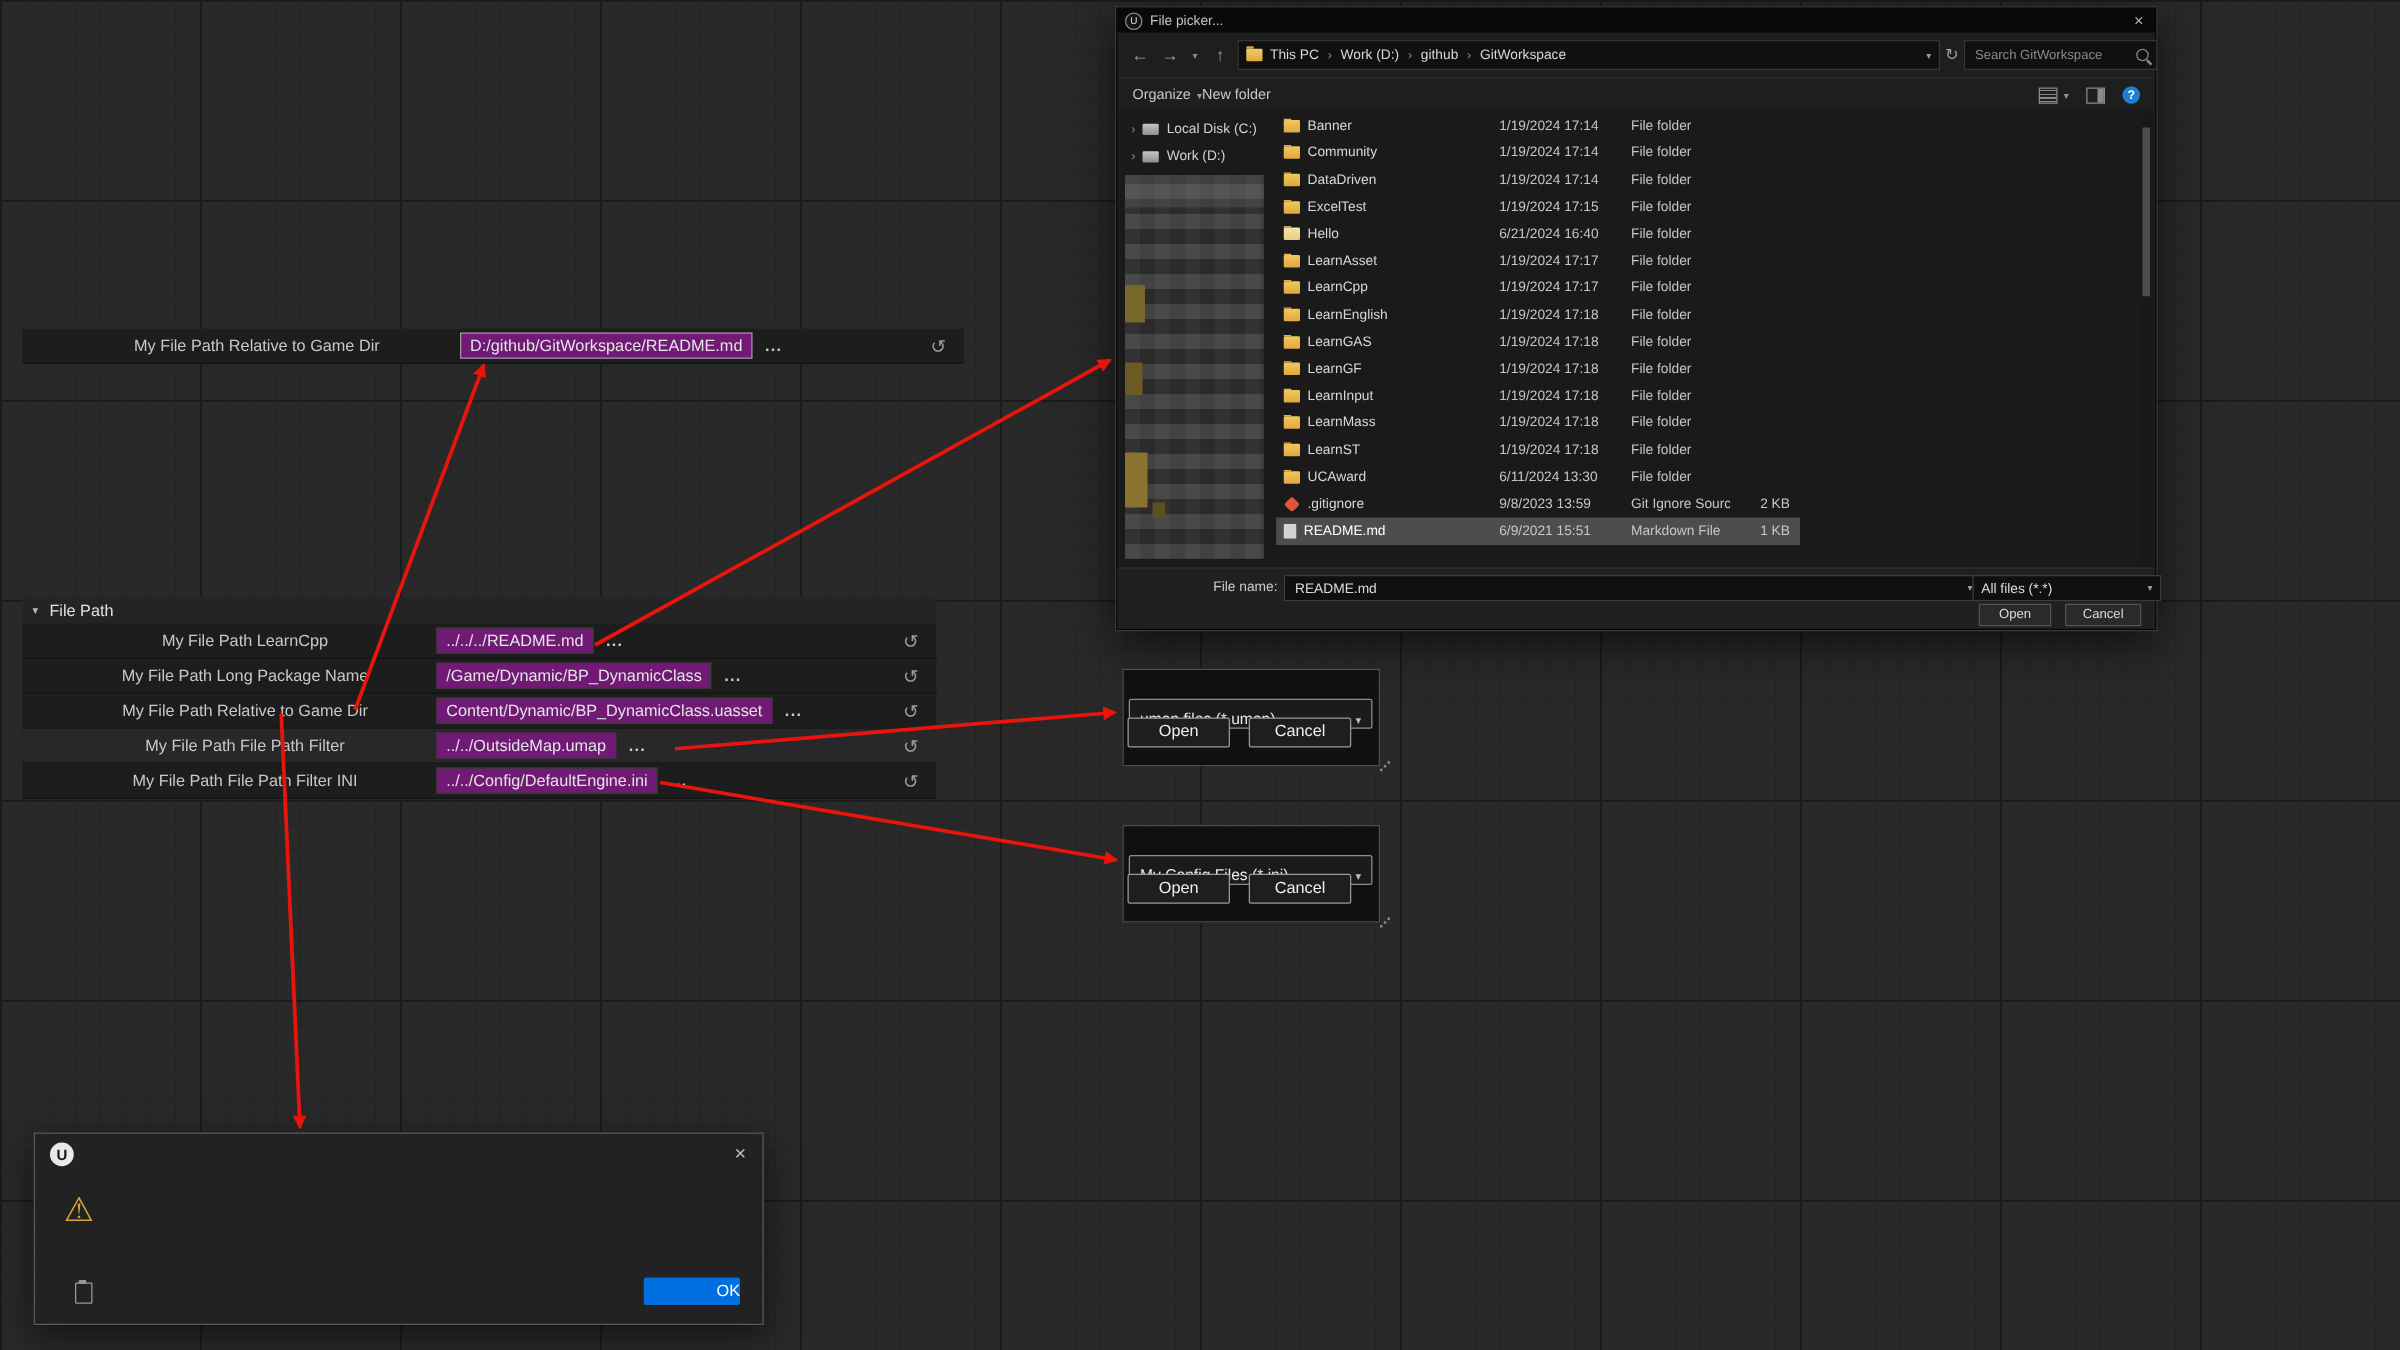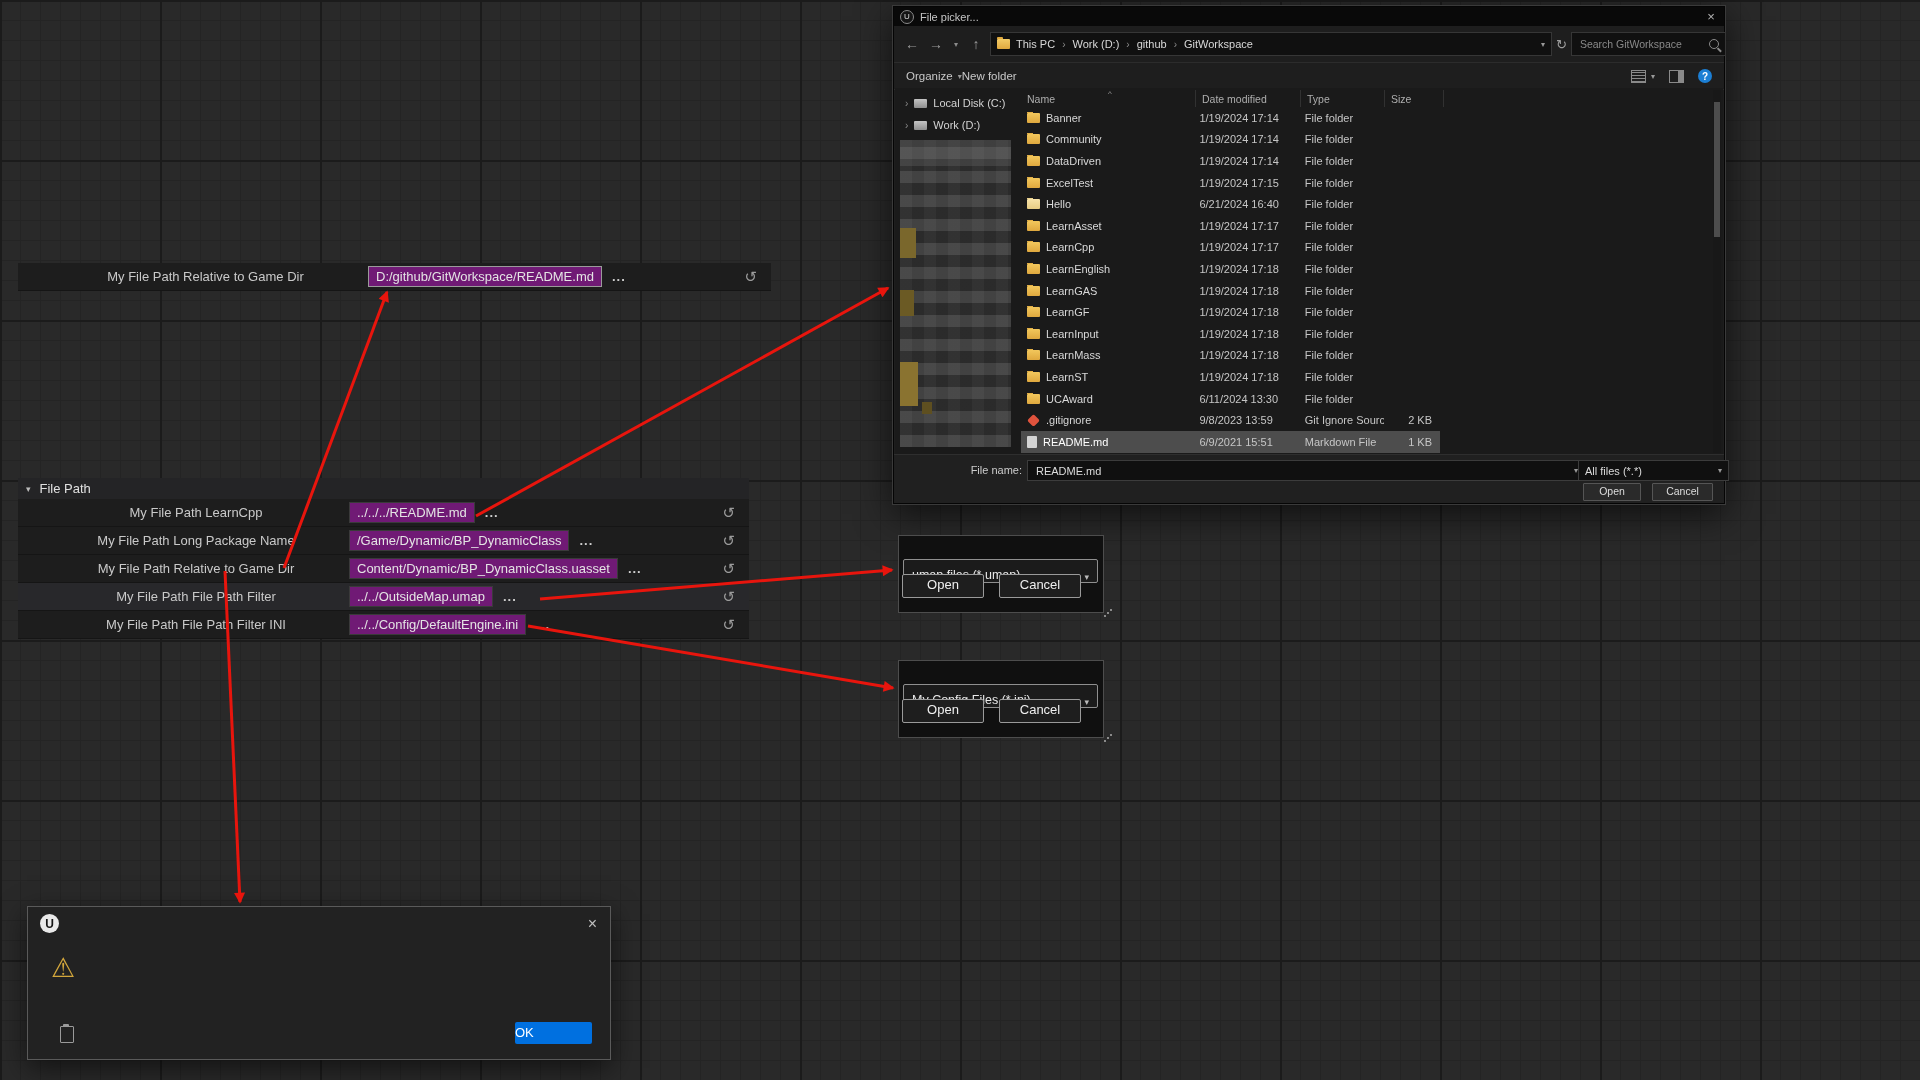--- a/index.html
+++ b/index.html
@@ -151,21 +151,21 @@
   .msg-title-text { flex:1; text-align:center; color:#cfcfcf; font-size:14px; }
   .msg-close { position:absolute; right:13px; color:#c0c0c0; font-size:16px; }
   .msg-warning { position:absolute; left:23px; top:48px; font-size:27px; color:#d3a73c; line-height:1; }
   .msg-text { position:absolute; left:60px; top:44px; width:505px; font-size:13.5px; color:#dadada;
     line-height:1.5; }
   .msg-copy { position:absolute; left:32px; bottom:16px; width:12px; height:15px;
     border:1px solid #9a9a9a; border-radius:1px; }
   .msg-copy::before { content:""; position:absolute; top:-3px; left:2px; width:6px; height:3px;
     background:#9a9a9a; border-radius:1px; }
   .msg-ok { position:absolute; right:18px; bottom:15px; width:77px; height:22px;
-    background:var(--accent_blue,#0070e0); color:#fff; font-size:13px; text-align:left;
+    background:var(--accent_blue,#0070e0); color:#fff; font-size:13px; text-align:right;
     line-height:22px; border-radius:2px; }
 
   
   .anno { position:absolute; left:0; top:0; width:1920px; height:1080px; pointer-events:none; z-index:60; }
   .anno-line { stroke:var(--arrow_red,#e8150d); stroke-width:3; }
   .ah { fill:var(--arrow_red,#e8150d); }
 </style>
 </head>
 <body>
 
@@ -288,29 +288,20 @@
         </div>
       <div class="censored">
         <span class="patch" style="left:0;top:0;right:0;height:26px;background:rgba(125,125,125,.25)"></span>
         <span class="patch" style="left:0;top:88px;width:16px;height:30px;background:#7a672c"></span>
         <span class="patch" style="left:0;top:150px;width:14px;height:26px;background:#6b5a24"></span>
         <span class="patch" style="left:0;top:222px;width:18px;height:44px;background:#8a7330"></span>
         <span class="patch" style="left:22px;top:262px;width:10px;height:12px;background:#5e4f20"></span>
       </div>
     </div>
     <div class="fp-list">
-      <div class="fp-cols">
-        <span class="col col-name">
-          <span>Name</span>
-          <span class="sort-caret">^</span>
-        </span>
-        <span class="col col-date">Date modified</span>
-        <span class="col col-type">Type</span>
-        <span class="col col-size">Size</span>
-      </div>
       <div class="f-rows">
 
           <div class="f-row" data-icon="folder">
             <span class="fc-name">
               <span class="f-icon"></span>
               <span>Banner</span>
             </span>
             <span class="fc-date">1/19/2024 17:14</span>
             <span class="fc-type">File folder</span>
             <span class="fc-size"></span>

